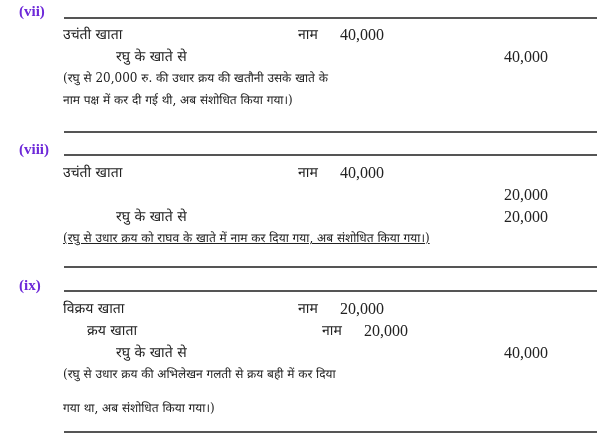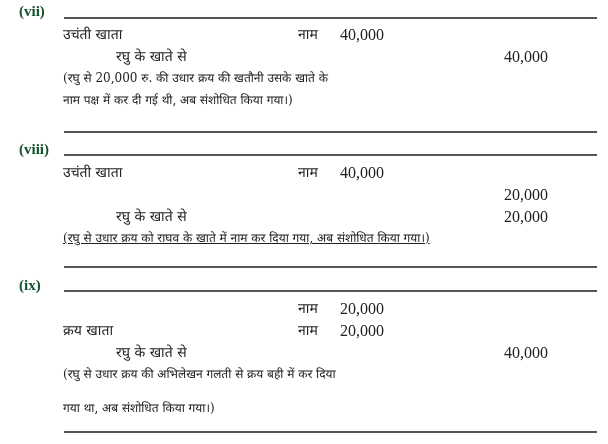--- a/index.html
+++ b/index.html
@@ -14,21 +14,21 @@
       overflow: hidden;
       font-family: "DejaVu Serif", serif;
       color: #222222;
     }
     .entry-label {
       position: absolute;
       left: 19px;
       font-family: "Liberation Serif", serif;
       font-weight: bold;
       font-size: 15px;
-      color: #14532d;
+      color: #6d28d9;
     }
     .rule {
       position: absolute;
       left: 64px;
       width: 533px;
       height: 2px;
       background: #555555;
     }
     .row {
       position: absolute;
@@ -113,24 +113,25 @@
   <div class="narration" style="top:228px;text-decoration:underline;">(रघु से उधार क्रय को राघव के खाते में नाम कर दिया गया,  अब संशोधित किया गया।)</div>
 
   <div class="rule" style="top:266px;"></div>
 </div>
 
 <div>
   <div class="entry-label" style="top:277px;">(ix)</div>
   <div class="rule" style="top:290px;"></div>
 
   <div class="row" style="top:298px;">
+    <span class="acct">विक्रय खाता</span>
     <span class="dr-label">नाम</span>
     <span class="debit">20,000</span>
   </div>
-  <div class="row" style="top:320px;">
+  <div class="row" style="top:320px;margin-left:24px;">
     <span class="acct">क्रय खाता</span>
     <span class="dr-label">नाम</span>
     <span class="debit">20,000</span>
   </div>
   <div class="row" style="top:342px;">
     <span class="acct indent">रघु के खाते से</span>
     <span class="credit">40,000</span>
   </div>
   <div class="narration" style="top:364px;">(रघु से उधार क्रय की अभिलेखन गलती से क्रय बही में कर दिया</div>
   <div class="narration" style="top:398px;text-align:center;">गया था, अब संशोधित किया गया।)</div>

